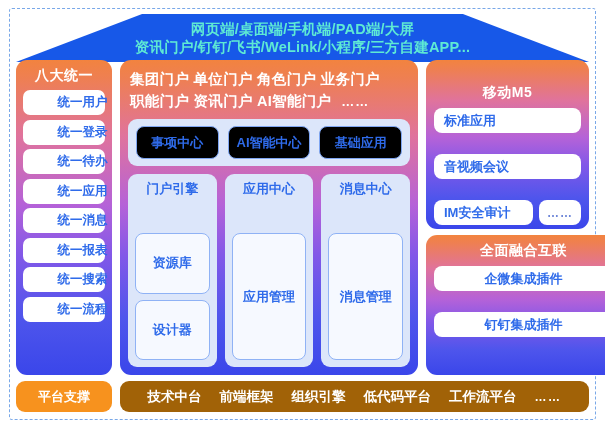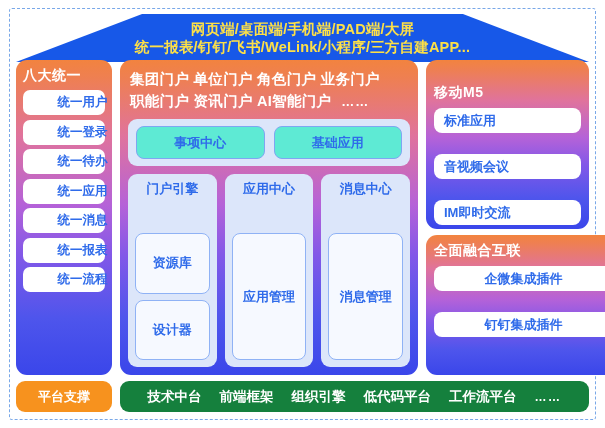--- a/index.html
+++ b/index.html
@@ -31,41 +31,42 @@
     width:573px;height:48px;
     background:#1758E8;
     clip-path:polygon(22% 0%, 78% 0%, 100% 100%, 0% 100%);
     display:flex;
     flex-direction:column;
     align-items:center;
     justify-content:center;
     gap:1px;
   }
   .banner-line{
-    color:#fde047;
+    color:#5eead4;
     font-size:14.5px;
     font-weight:bold;
     letter-spacing:.2px;
     white-space:nowrap;
     line-height:1.14;
     text-align:center;
   }
 
   
   .gpanel{
     position:absolute;
     border-radius:11px;
     box-sizing:border-box;
     background:linear-gradient(180deg,#F2833F 0%,#EE7F53 6%,#E0739C 24%,#B562D8 46%,#8258E8 62%,#4E55EC 82%,#3A46EA 100%);
     overflow:hidden;
   }
   .panel-title{
     color:#ffffff;
     font-weight:bold;
     font-size:14px;
+    text-align:center;
     letter-spacing:.5px;
     white-space:nowrap;
   }
 
   
   #left-panel{
     left:16px;top:60px;
     width:96px;height:315px;
     padding:6px 7px 7px 7px;
     display:flex;flex-direction:column;
@@ -111,21 +112,21 @@
     background:#DCE6FA;
     border-radius:9px;
     padding:7px 8px;
     display:flex;
     gap:9px;
     justify-content:space-between;
     margin-bottom:8px;
   }
   .chip{
     flex:1;
-    background:#5eead4;
+    background:#000000;
     border:1.4px solid #7FA6F2;
     border-radius:8px;
     height:31px;
     display:flex;align-items:center;justify-content:center;
     color:#2F6BEA;
     font-size:13px;
     font-weight:bold;
     white-space:nowrap;
   }
 
@@ -214,65 +215,67 @@
   .bottom-label{
     flex:0 0 96px;
     background:#F7921E;
     border-radius:9px;
     display:flex;align-items:center;justify-content:center;
     color:#ffffff;font-weight:bold;font-size:13px;
     white-space:nowrap;
   }
   .bottom-bar{
     flex:1;
-    background:#15803d;
+    background:#a16207;
     border-radius:9px;
     display:flex;align-items:center;justify-content:center;
     gap:18px;
     color:#ffffff;font-weight:bold;font-size:13.5px;
     white-space:nowrap;
   }
   .bottom-bar .dots{font-size:12px;letter-spacing:1.5px;}
 </style>
 </head>
 <body>
 
 <div class="stage">
 
   <div class="outer-frame"></div>
 
   <div class="banner">
     <div class="banner-line">网页端/桌面端/手机端/PAD端/大屏</div>
-    <div class="banner-line">统一报表/钉钉/飞书/WeLink/小程序/三方自建APP...</div>
+    <div class="banner-line">资讯门户/钉钉/飞书/WeLink/小程序/三方自建APP...</div>
   </div>
 
   <div class="gpanel" id="left-panel">
     <div class="panel-title">八大统一</div>
     <div class="left-list">
       <div class="pill">统一用户</div>
       <div class="pill">统一登录</div>
       <div class="pill">统一待办</div>
       <div class="pill">统一应用</div>
       <div class="pill">统一消息</div>
       <div class="pill">统一报表</div>
+      <div class="pill">统一搜索</div>
       <div class="pill">统一流程</div>
     </div>
   </div>
 
   <div class="gpanel" id="center-panel">
 
     <div class="portal-rows">
       <div class="portal-row">集团门户  单位门户 角色门户 业务门户</div>
       <div class="portal-row">
         <span>职能门户  资讯门户 AI智能门户</span><span class="sp"></span><span class="sp"></span><span class="dots">……</span>
       </div>
     </div>
 
     <div class="center-band">
       <div class="chip">事项中心</div>
+      <div class="chip">AI智能中心</div>
       <div class="chip">基础应用</div>
     </div>
 
     <div class="center-cols">
 
       <div class="col-card">
         <div class="col-title">门户引擎</div>
         <div class="col-body">
           <div class="sub-box">资源库</div>
           <div class="sub-box">设计器</div>
@@ -294,21 +297,20 @@
       </div>
 
     </div>
   </div>
 
   <div class="gpanel" id="right-top">
     <div class="panel-title">移动M5</div>
     <div class="rlist">
       <div class="rpill">标准应用</div>
       <div class="rpill">音视频会议</div>
-      <div class="rpill">IM即时交流</div>
       <div class="rrow">
         <div class="rpill">IM安全审计</div>
         <div class="rpill dots-box">……</div>
       </div>
     </div>
   </div>
 
   <div class="gpanel" id="right-bottom">
     <div class="panel-title">全面融合互联</div>
     <div class="rlist">

